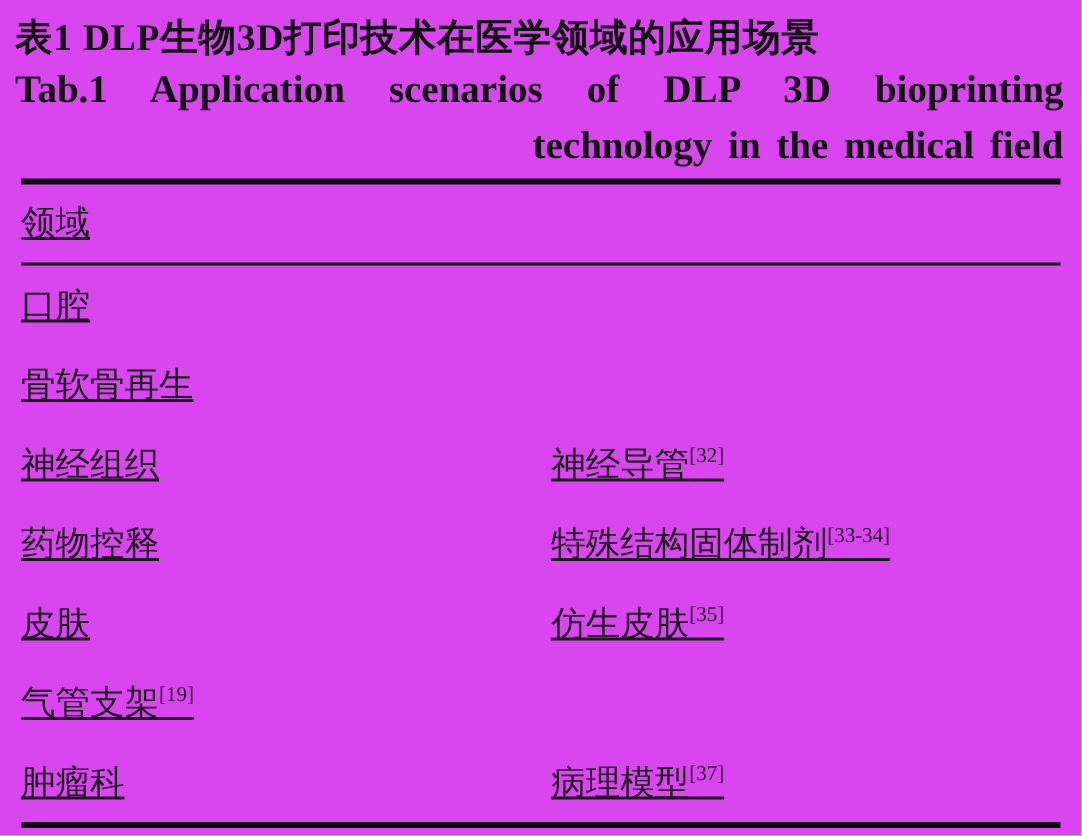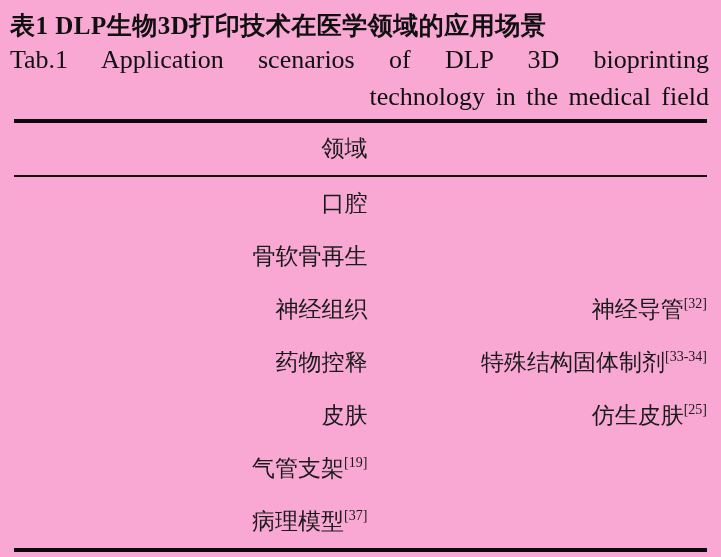--- a/index.html
+++ b/index.html
@@ -4,40 +4,40 @@
 <style>
   html, body {
     margin: 0;
     padding: 0;
     background: #fdfdfa;
   }
   .page {
     position: relative;
     width: 721px;
     height: 557px;
-    background: #f9a8d4;
+    background: #d946ef;
     color: #151515;
     overflow: hidden;
     font-family: "Liberation Serif", serif;
   }
   .titles {
     padding: 10px 12px 0 10px;
   }
   .title-zh {
     font-family: "Liberation Serif", serif;
     font-weight: bold;
     font-size: 25px;
     line-height: 31px;
     letter-spacing: 0.5px;
     color: #101010;
     white-space: nowrap;
   }
   .title-en {
     font-family: "Liberation Serif", serif;
-    font-weight: normal;
+    font-weight: bold;
     font-size: 26px;
     line-height: 37px;
     color: #101010;
   }
   .title-en-line1 {
     text-align: justify;
     text-align-last: justify;
   }
   .title-en-line2 {
     text-align: right;
@@ -55,23 +55,24 @@
     height: 53.1px;
     font-size: 23px;
     color: #1a1a1a;
   }
   .trow.header {
     height: 51.5px;
     border-bottom: 2px solid #0a0a0a;
     font-size: 23px;
   }
   .cell {
-    text-align: right;
+    text-align: left;
     white-space: nowrap;
     line-height: 1;
+    text-decoration: underline;
   }
   sup {
     font-family: "Liberation Serif", serif;
     font-size: 14px;
     line-height: 0;
     vertical-align: 9px;
     letter-spacing: 0px;
   }
 </style>
 </head>
@@ -99,24 +100,25 @@
         <div class="trow">
           <div class="cell">神经组织</div>
           <div class="cell">神经导管<sup>[32]</sup></div>
         </div>
         <div class="trow">
           <div class="cell">药物控释</div>
           <div class="cell">特殊结构固体制剂<sup>[33-34]</sup></div>
         </div>
         <div class="trow">
           <div class="cell">皮肤</div>
-          <div class="cell">仿生皮肤<sup>[25]</sup></div>
+          <div class="cell">仿生皮肤<sup>[35]</sup></div>
         </div>
         <div class="trow">
           <div class="cell">气管支架<sup>[19]</sup></div>
         </div>
         <div class="trow">
+          <div class="cell">肿瘤科</div>
           <div class="cell">病理模型<sup>[37]</sup></div>
         </div>
       </div>
   </div>
 
 </div>
 
 </body></html>

